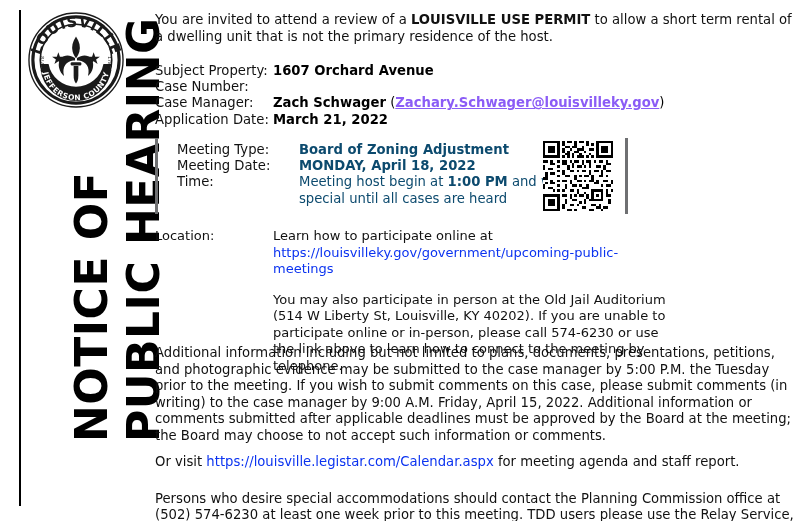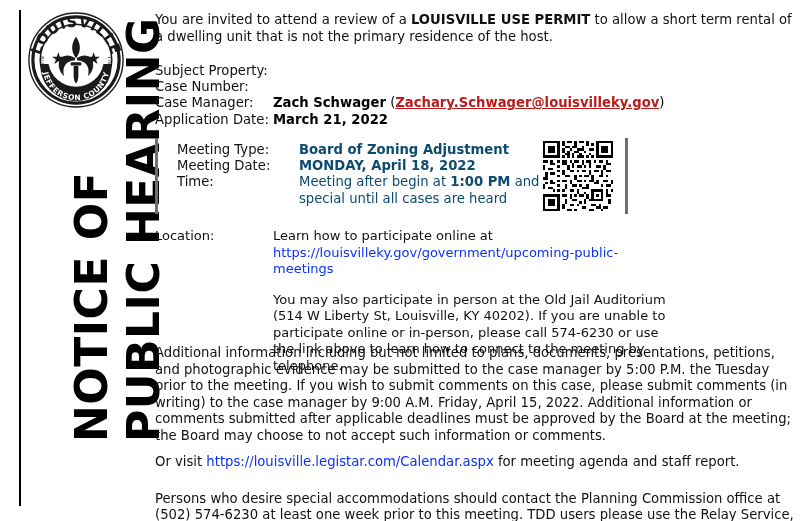--- a/index.html
+++ b/index.html
@@ -97,21 +97,21 @@
     font-weight: bold;
     color: #000000;
   }
   .field-value .normal { font-weight: normal; }
 
   a.link {
     color: #0b33f0;
     text-decoration: none;
   }
   a.link-ul {
-    color: #b91c1c;
+    color: #8b5cf6;
     text-decoration: underline;
     margin-top: 24px;
   }
 
   
   #meeting-box {
     position: absolute;
     left: 155px;
     top: 138px;
     width: 645px;
@@ -243,20 +243,21 @@
 
   <div id="content">
 
     <p class="para"><span>You are invited to attend a review of a </span><b>LOUISVILLE USE PERMIT</b><span> to allow a short term rental of a dwelling unit that is not the primary residence of the host.</span></p>
 
     <div class="spacer-18"></div>
 
     <div class="field-block">
       <div class="field-row">
         <div class="field-label">Subject Property:</div>
+        <div class="field-value">1607 Orchard Avenue</div>
       </div>
       <div class="field-row">
         <div class="field-label">Case Number:</div>
       </div>
       <div class="field-row">
         <div class="field-label">Case Manager:</div>
         <div class="field-value"><span>Zach Schwager</span><span class="normal"> (</span><a class="link-ul" href="#">Zachary.Schwager@louisvilleky.gov</a><span class="normal">)</span></div>
       </div>
       <div class="field-row">
         <div class="field-label">Application Date:</div>
@@ -273,21 +274,21 @@
       <div class="mt-row">
         <div class="mt-label">Meeting Type:</div>
         <div class="mt-value">Board of Zoning Adjustment</div>
       </div>
       <div class="mt-row">
         <div class="mt-label">Meeting Date:</div>
         <div class="mt-value">MONDAY, April 18, 2022</div>
       </div>
       <div class="mt-row">
         <div class="mt-label">Time:</div>
-        <div class="mt-value reg"><span>Meeting after begin at </span><b>1:00 PM</b><span> and will</span><br><span>special until all cases are heard</span></div>
+        <div class="mt-value reg"><span>Meeting host begin at </span><b>1:00 PM</b><span> and will</span><br><span>special until all cases are heard</span></div>
       </div>
     </div>
 
     <div id="qr-wrap">
       <svg viewBox="0 0 29 29" width="70" height="70" shape-rendering="crispEdges" aria-hidden="true">
         <rect width="29" height="29" fill="#ffffff"></rect>
         <g fill="#000000">
 
           <rect x="0" y="0" width="7" height="1"></rect>
             <rect x="0" y="6" width="7" height="1"></rect>

